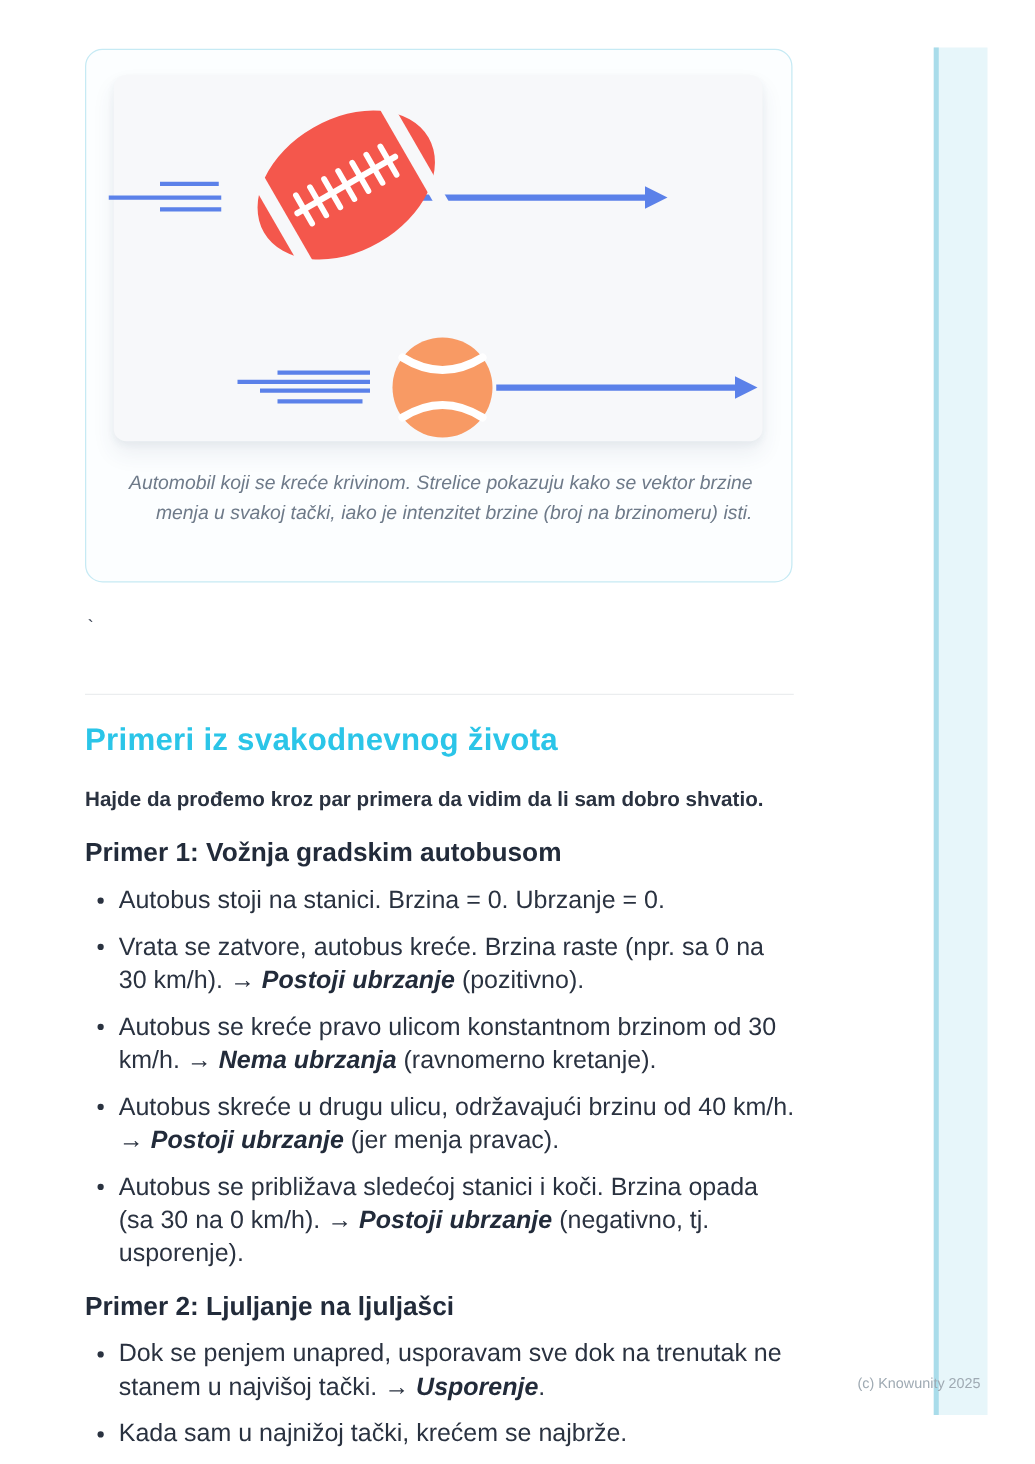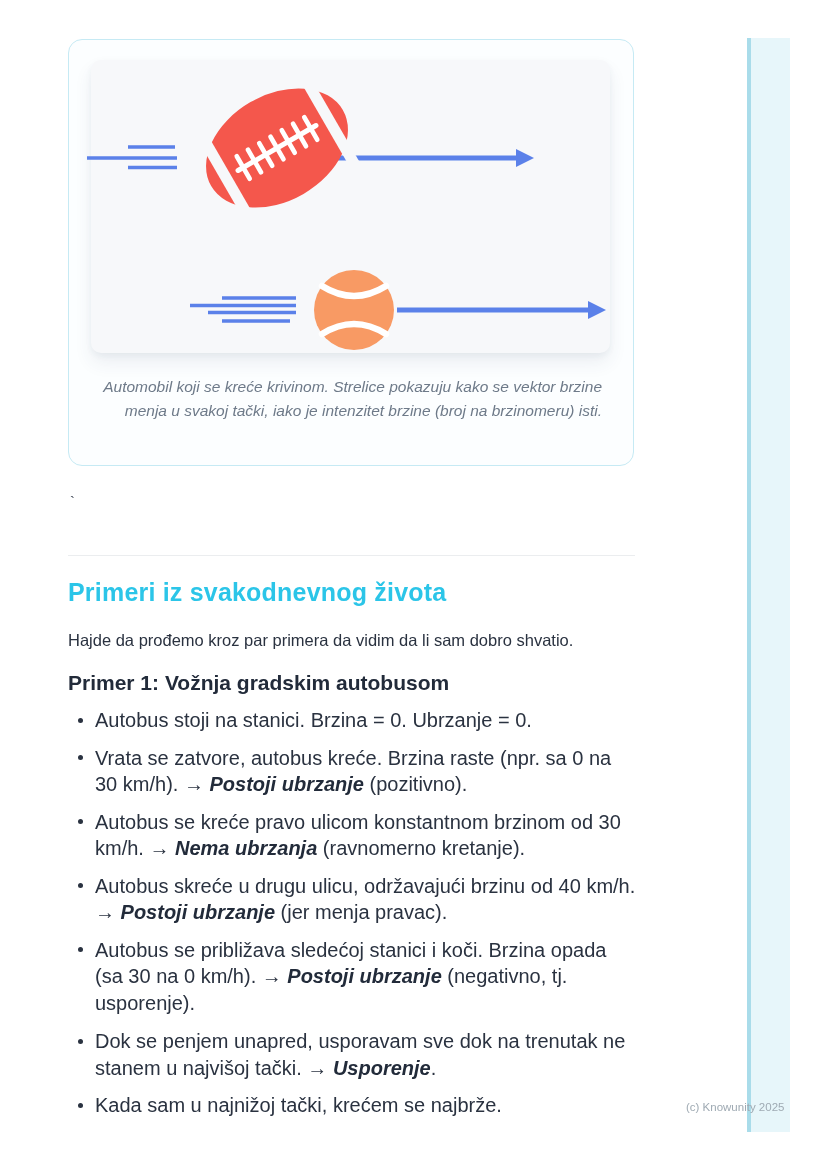--- a/index.html
+++ b/index.html
@@ -51,21 +51,21 @@
   .football-stripe{stroke:var(--panel-bg);stroke-width:11;}
   .lace{stroke:#ffffff;stroke-width:5;stroke-linecap:round;}
   .lace-tick{stroke:#ffffff;stroke-width:4.6;stroke-linecap:round;}
   .tennis-body{fill:var(--ball-orange);}
   .tennis-seam{stroke:#ffffff;stroke-width:6.5;fill:none;stroke-linecap:round;}
 
   
   .stray{margin:27px 0 0 2px;height:20px;font-size:15px;color:#3a4252;}
   .divider{border:none;border-top:1px solid var(--divider-gray);margin:42px 0 0 0;width:567px;}
   .section-heading{margin:21px 0 0;font-size:25px;line-height:30px;font-weight:700;color:var(--accent-cyan);letter-spacing:.2px;}
-  .intro{margin:20px 0 0;font-size:16.5px;line-height:26px;color:var(--text-dark);}
+  .intro{margin:20px 0 0;font-size:16.5px;line-height:26px;color:var(--text-dark);font-weight:bold;}
   .example-title{margin:18px 0 0;font-size:21px;line-height:24px;font-weight:700;color:var(--text-bold);}
   ul.bullets{margin:12px 0 0;padding:0 0 0 27px;list-style:none;}
   ul.bullets li{
     position:relative;font-size:20px;line-height:26.5px;
     color:var(--text-dark);margin-bottom:11px;
   }
   ul.bullets li::before{
     content:"";position:absolute;left:-17px;top:10.5px;
     width:5px;height:5px;border-radius:50%;background:var(--text-dark);
   }
@@ -149,20 +149,21 @@
 
     <h3 class="example-title">Primer 1: Vožnja gradskim autobusom</h3>
     <ul class="bullets">
         <li><span>Autobus stoji na stanici. Brzina = 0. Ubrzanje = 0.</span></li>
         <li><span>Vrata se zatvore, autobus kreće. Brzina raste (npr. sa 0 na 30 km/h). → </span><strong>Postoji ubrzanje</strong><span> (pozitivno).</span></li>
         <li><span>Autobus se kreće pravo ulicom konstantnom brzinom od 30 km/h. → </span><strong>Nema ubrzanja</strong><span> (ravnomerno kretanje).</span></li>
         <li><span>Autobus skreće u drugu ulicu, održavajući brzinu od 40 km/h. → </span><strong>Postoji ubrzanje</strong><span> (jer menja pravac).</span></li>
         <li><span>Autobus se približava sledećoj stanici i koči. Brzina opada (sa 30 na 0 km/h). → </span><strong>Postoji ubrzanje</strong><span> (negativno, tj. usporenje).</span></li>
       </ul>
 
+    <h3 class="example-title">Primer 2: Ljuljanje na ljuljašci</h3>
     <ul class="bullets">
         <li><span>Dok se penjem unapred, usporavam sve dok na trenutak ne stanem u najvišoj tački. → </span><strong>Usporenje</strong><span>.</span></li>
         <li><span>Kada sam u najnižoj tački, krećem se najbrže.</span></li>
       </ul>
 
   </div>
 
   <div class="side-track"></div>
 
   <div class="watermark">(c) Knowunity 2025</div>

